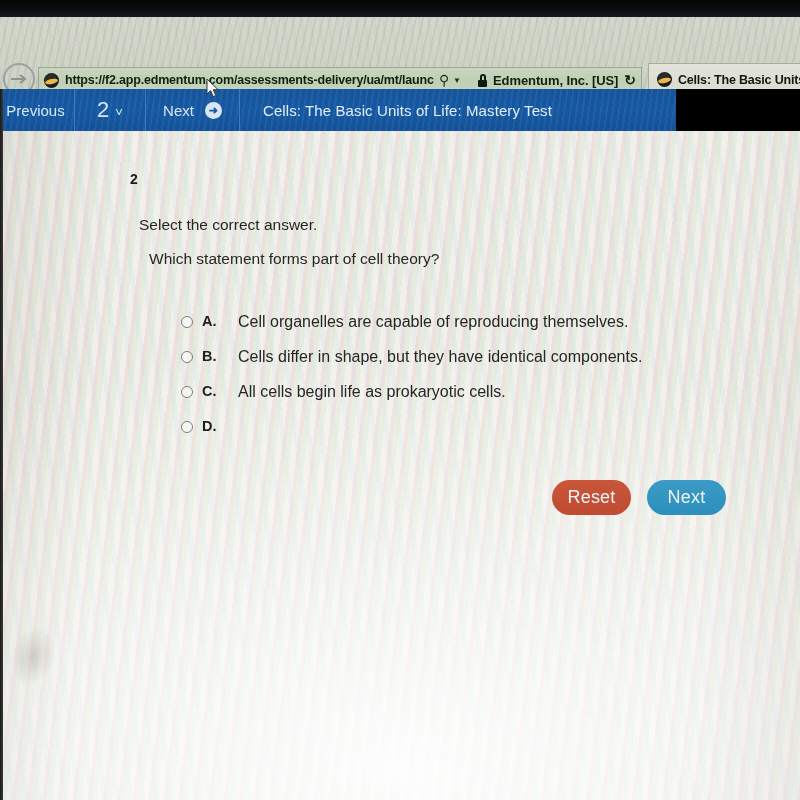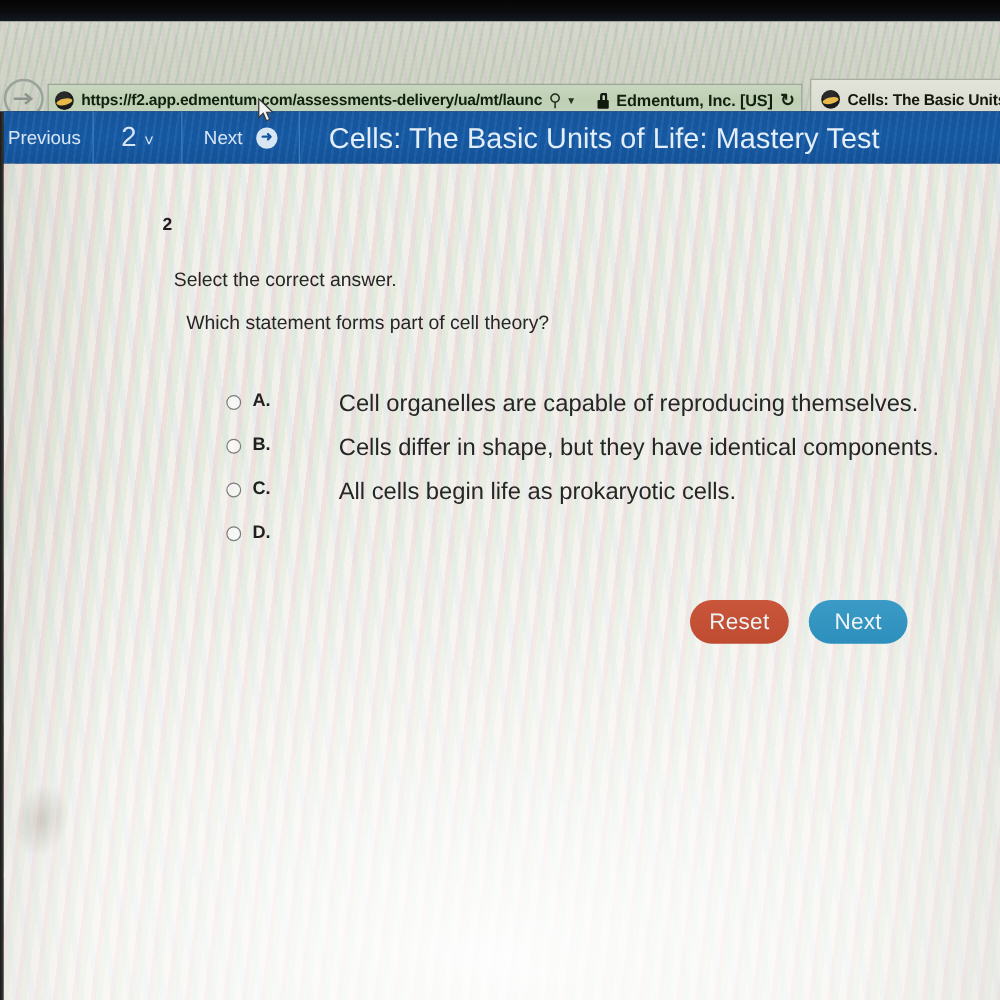--- a/index.html
+++ b/index.html
@@ -167,21 +167,21 @@
     color: #15170f;
     font-weight: 600;
     white-space: nowrap;
     letter-spacing: -0.2px;
   }
 
   
   .navbar {
     position: absolute;
     left: 3px; top: 89px;
-    width: 797px; height: 42px;
+    width: 673px; height: 42px;
     background: linear-gradient(180deg,#17579f 0%, #165ba6 50%, #14549b 100%);
     overflow: hidden;
     text-align: right;
   }
   .navbar-moire {
     position:absolute; inset:0;
     background: repeating-linear-gradient(98deg, rgba(255,255,255,0.045) 0 2px, rgba(0,0,0,0.03) 2px 6px);
     pointer-events:none;
   }
   .nav-cell {
@@ -202,21 +202,21 @@
     background: #d8e6f4; color: #17579f;
     font-size: 11px; font-weight: 700;
     display: flex; align-items: center; justify-content: center;
     line-height: 1;
   }
   .nav-title {
     position: absolute;
     left: 260px; top: 0; height: 42px;
     display: flex; align-items: center;
     color: #e3eef8;
-    font-size: 23px;
+    font-size: 15px;
     letter-spacing: 0.1px;
   }
 
   
   .page {
     position: absolute;
     left: 3px; top: 131px;
     width: 797px; height: 669px;
     background: #f2f0ea;
     overflow: hidden;
@@ -294,24 +294,23 @@
   }
   .opt-letter {
     width: 36px;
     margin-left: 9px;
     font-size: 14.5px;
     font-weight: bold;
     color: #1f1f1f;
     flex: none;
   }
   .opt-text {
-    font-size: 19px;
+    font-size: 16px;
     color: #262626;
     white-space: nowrap;
-    margin-left: 33px;
   }
 
   .actions {
     position: absolute;
     left: 549px; top: 349px;
     display: flex;
     gap: 16px;
   }
   .btn {
     width: 79px; height: 35px;

